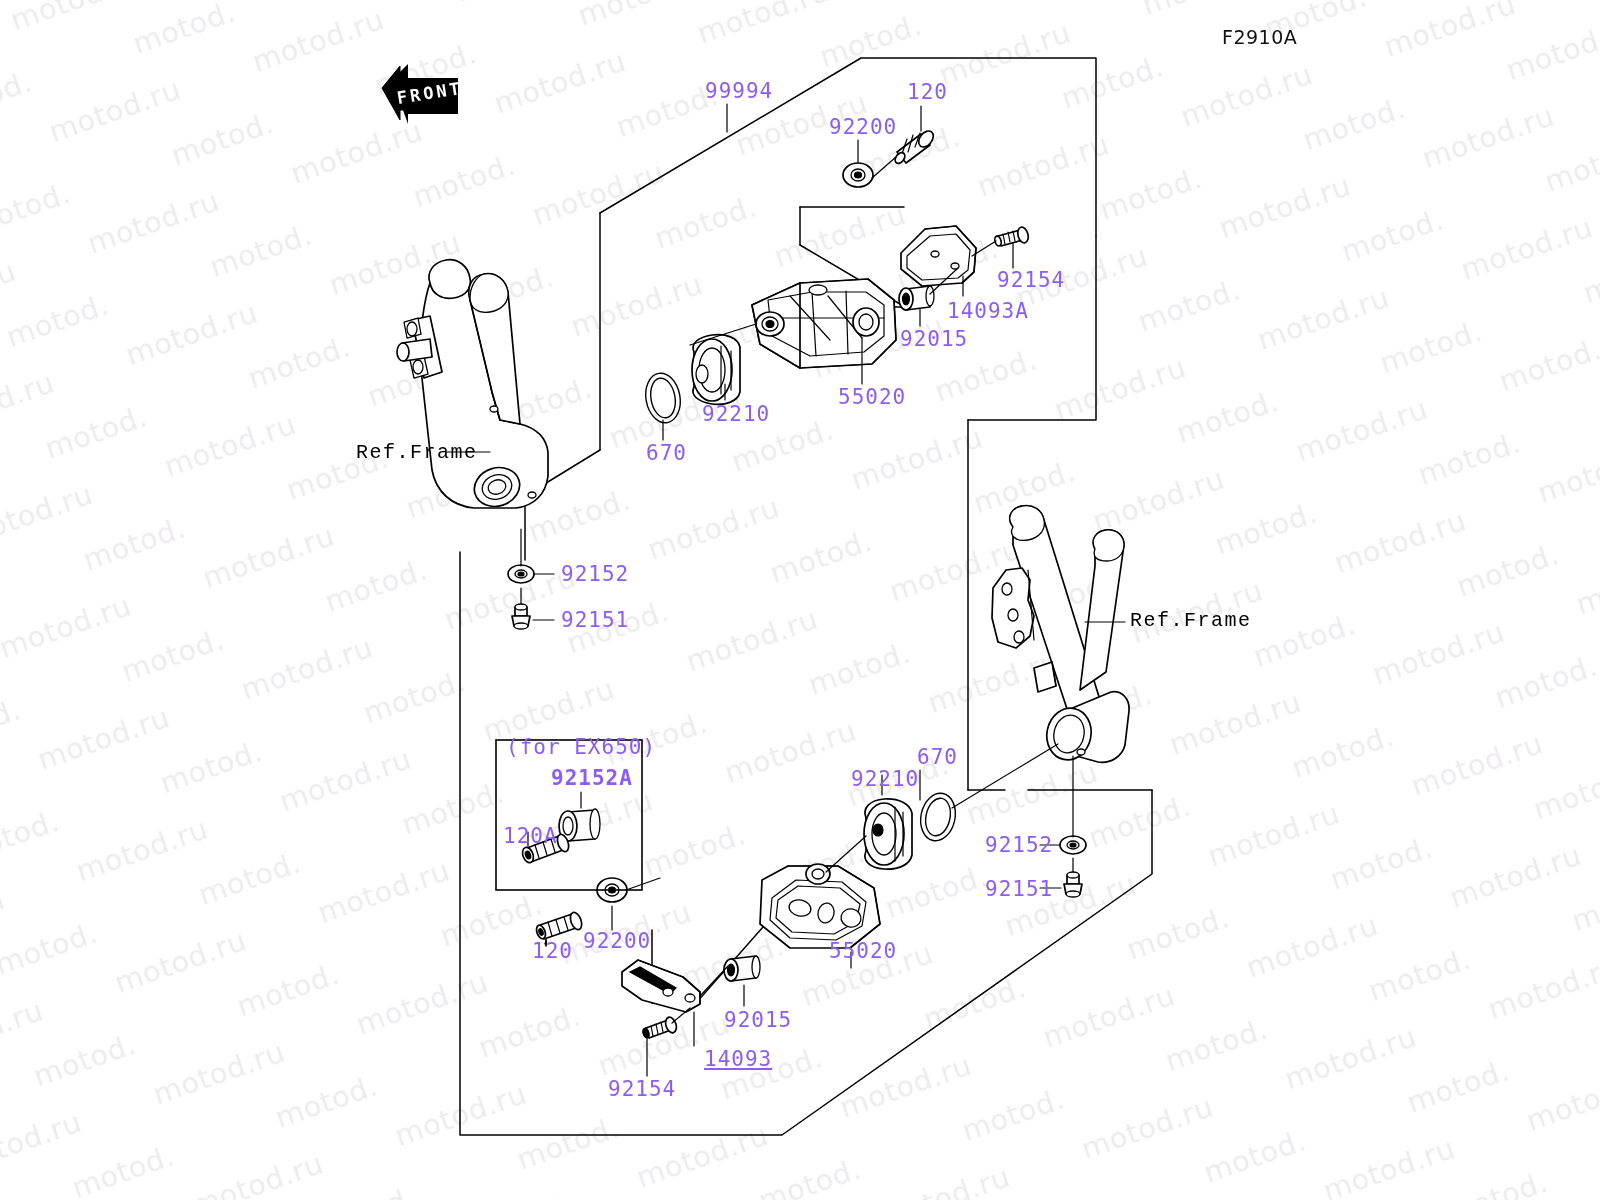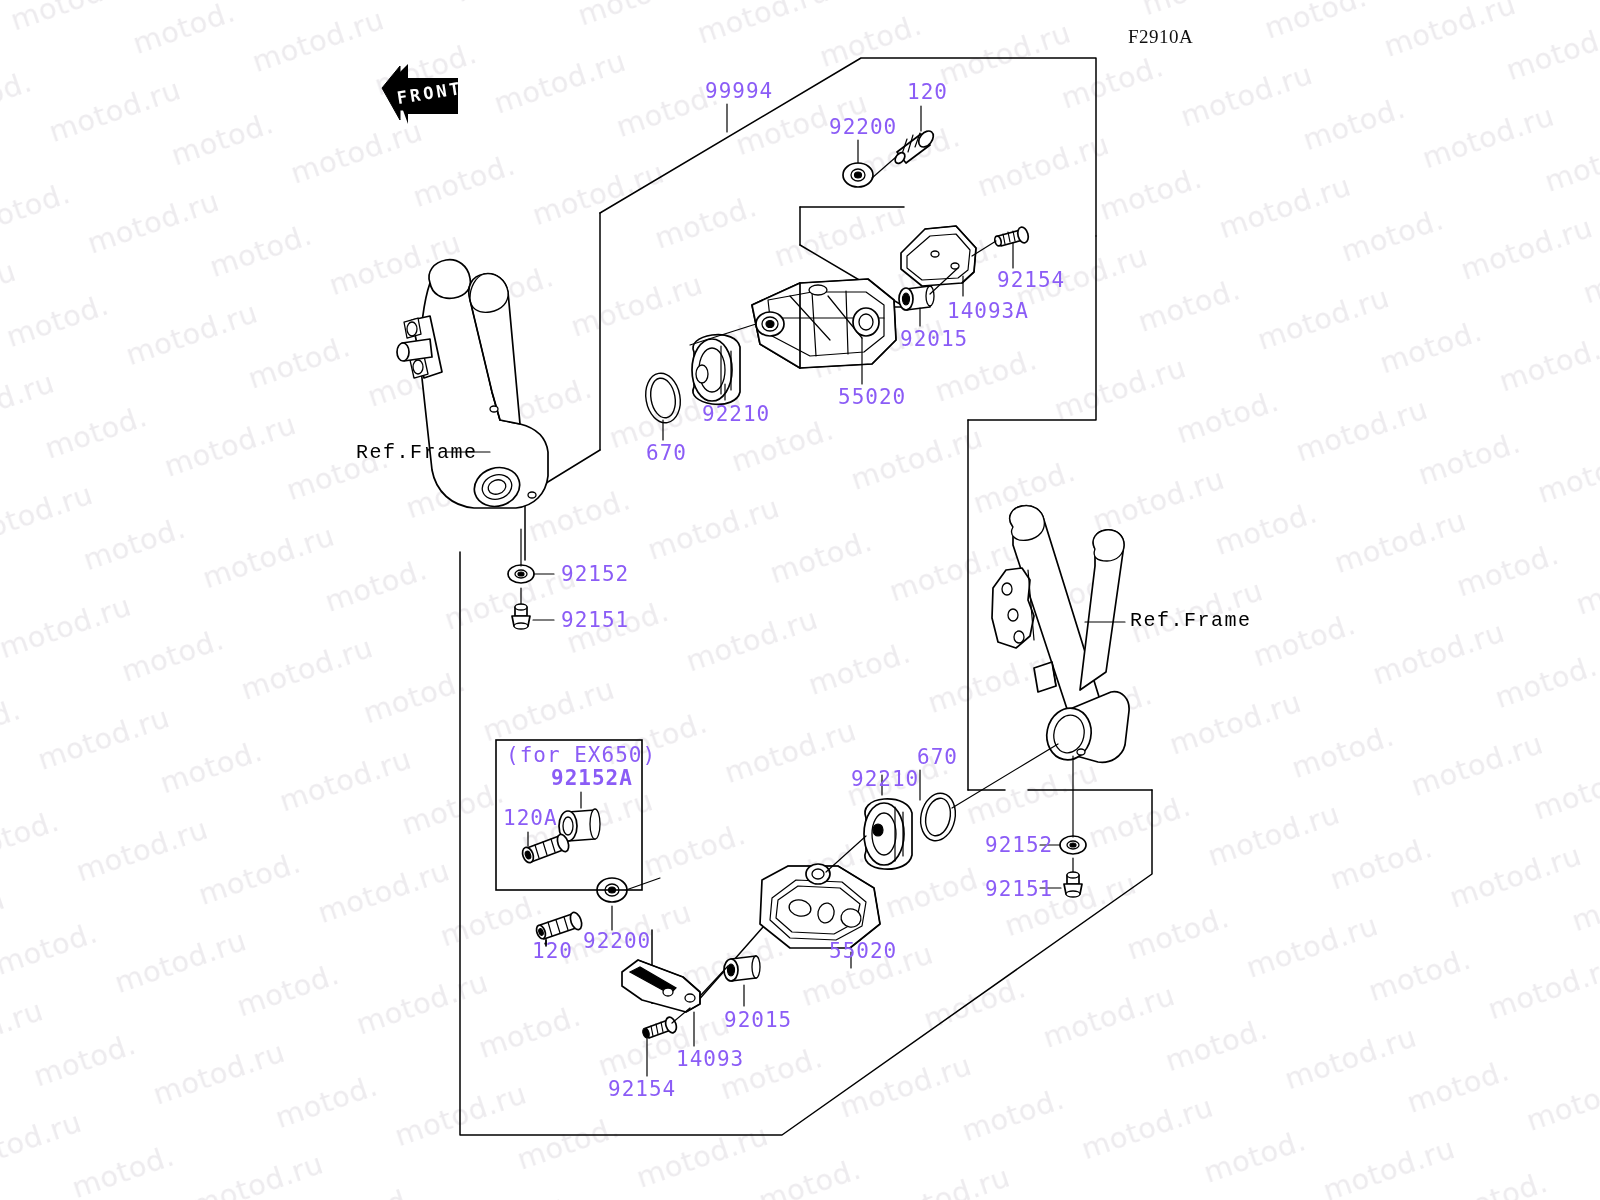--- a/index.html
+++ b/index.html
@@ -495,45 +495,45 @@
     <svg width="90" height="80" viewBox="0 0 90 80" xmlns="http://www.w3.org/2000/svg">
 
       <path d="M 20 28 L 36 12 L 36 26 L 86 26 L 86 62 L 36 62 L 36 72 Z" fill="#000000"></path>
 
       <path d="M 10 36 L 28 14 L 28 28 L 78 28 L 78 58 L 28 58 L 28 68 Z" fill="#000000" stroke="#000000" stroke-width="1"></path>
 
       <text x="26" y="52" font-family="DejaVu Sans Mono, Liberation Mono, monospace" font-size="17" font-weight="bold" fill="#ffffff" letter-spacing="3" transform="rotate(-9 26 52)">FRONT</text>
     </svg>
   </div>
 
-  <div class="code" style="left:1128px;top:26px;font-family:Liberation Serif, serif;">F2910A</div>
+  <div class="code" style="left:1222px;top:26px;">F2910A</div>
 
   <div class="lbl" style="left:705px;top:79px;">99994</div>
   <div class="lbl" style="left:829px;top:115px;">92200</div>
   <div class="lbl" style="left:907px;top:80px;">120</div>
   <div class="lbl" style="left:997px;top:268px;">92154</div>
   <div class="lbl" style="left:947px;top:299px;">14093A</div>
   <div class="lbl" style="left:900px;top:327px;">92015</div>
   <div class="lbl" style="left:838px;top:385px;">55020</div>
   <div class="lbl" style="left:702px;top:402px;">92210</div>
   <div class="lbl" style="left:646px;top:441px;">670</div>
   <div class="frm" style="left:356px;top:441px;">Ref.Frame</div>
   <div class="lbl" style="left:561px;top:562px;">92152</div>
   <div class="lbl" style="left:561px;top:608px;">92151</div>
 
   <div class="frm" style="left:1130px;top:609px;">Ref.Frame</div>
 
   <div class="lbl" style="left:917px;top:745px;">670</div>
   <div class="lbl" style="left:851px;top:767px;">92210</div>
   <div class="lbl" style="left:829px;top:939px;">55020</div>
   <div class="lbl" style="left:724px;top:1008px;">92015</div>
-  <div class="lbl" style="left:676px;top:1047px;">14093</div>
+  <div class="lbl" style="left:704px;top:1047px;text-decoration:underline;">14093</div>
   <div class="lbl" style="left:608px;top:1077px;">92154</div>
   <div class="lbl" style="left:583px;top:929px;">92200</div>
   <div class="lbl" style="left:532px;top:939px;">120</div>
   <div class="lbl" style="left:985px;top:833px;">92152</div>
   <div class="lbl" style="left:985px;top:877px;">92151</div>
 
-  <div class="lbl" style="left:506px;top:735px;margin-top:8px;">(for EX650)</div>
+  <div class="lbl" style="left:506px;top:735px;">(for EX650)</div>
   <div class="lbl" style="left:551px;top:766px;font-weight:bold;">92152A</div>
-  <div class="lbl" style="left:503px;top:806px;">120A</div>
+  <div class="lbl" style="left:503px;top:824px;">120A</div>
 
 </div>
 
 </body></html>

